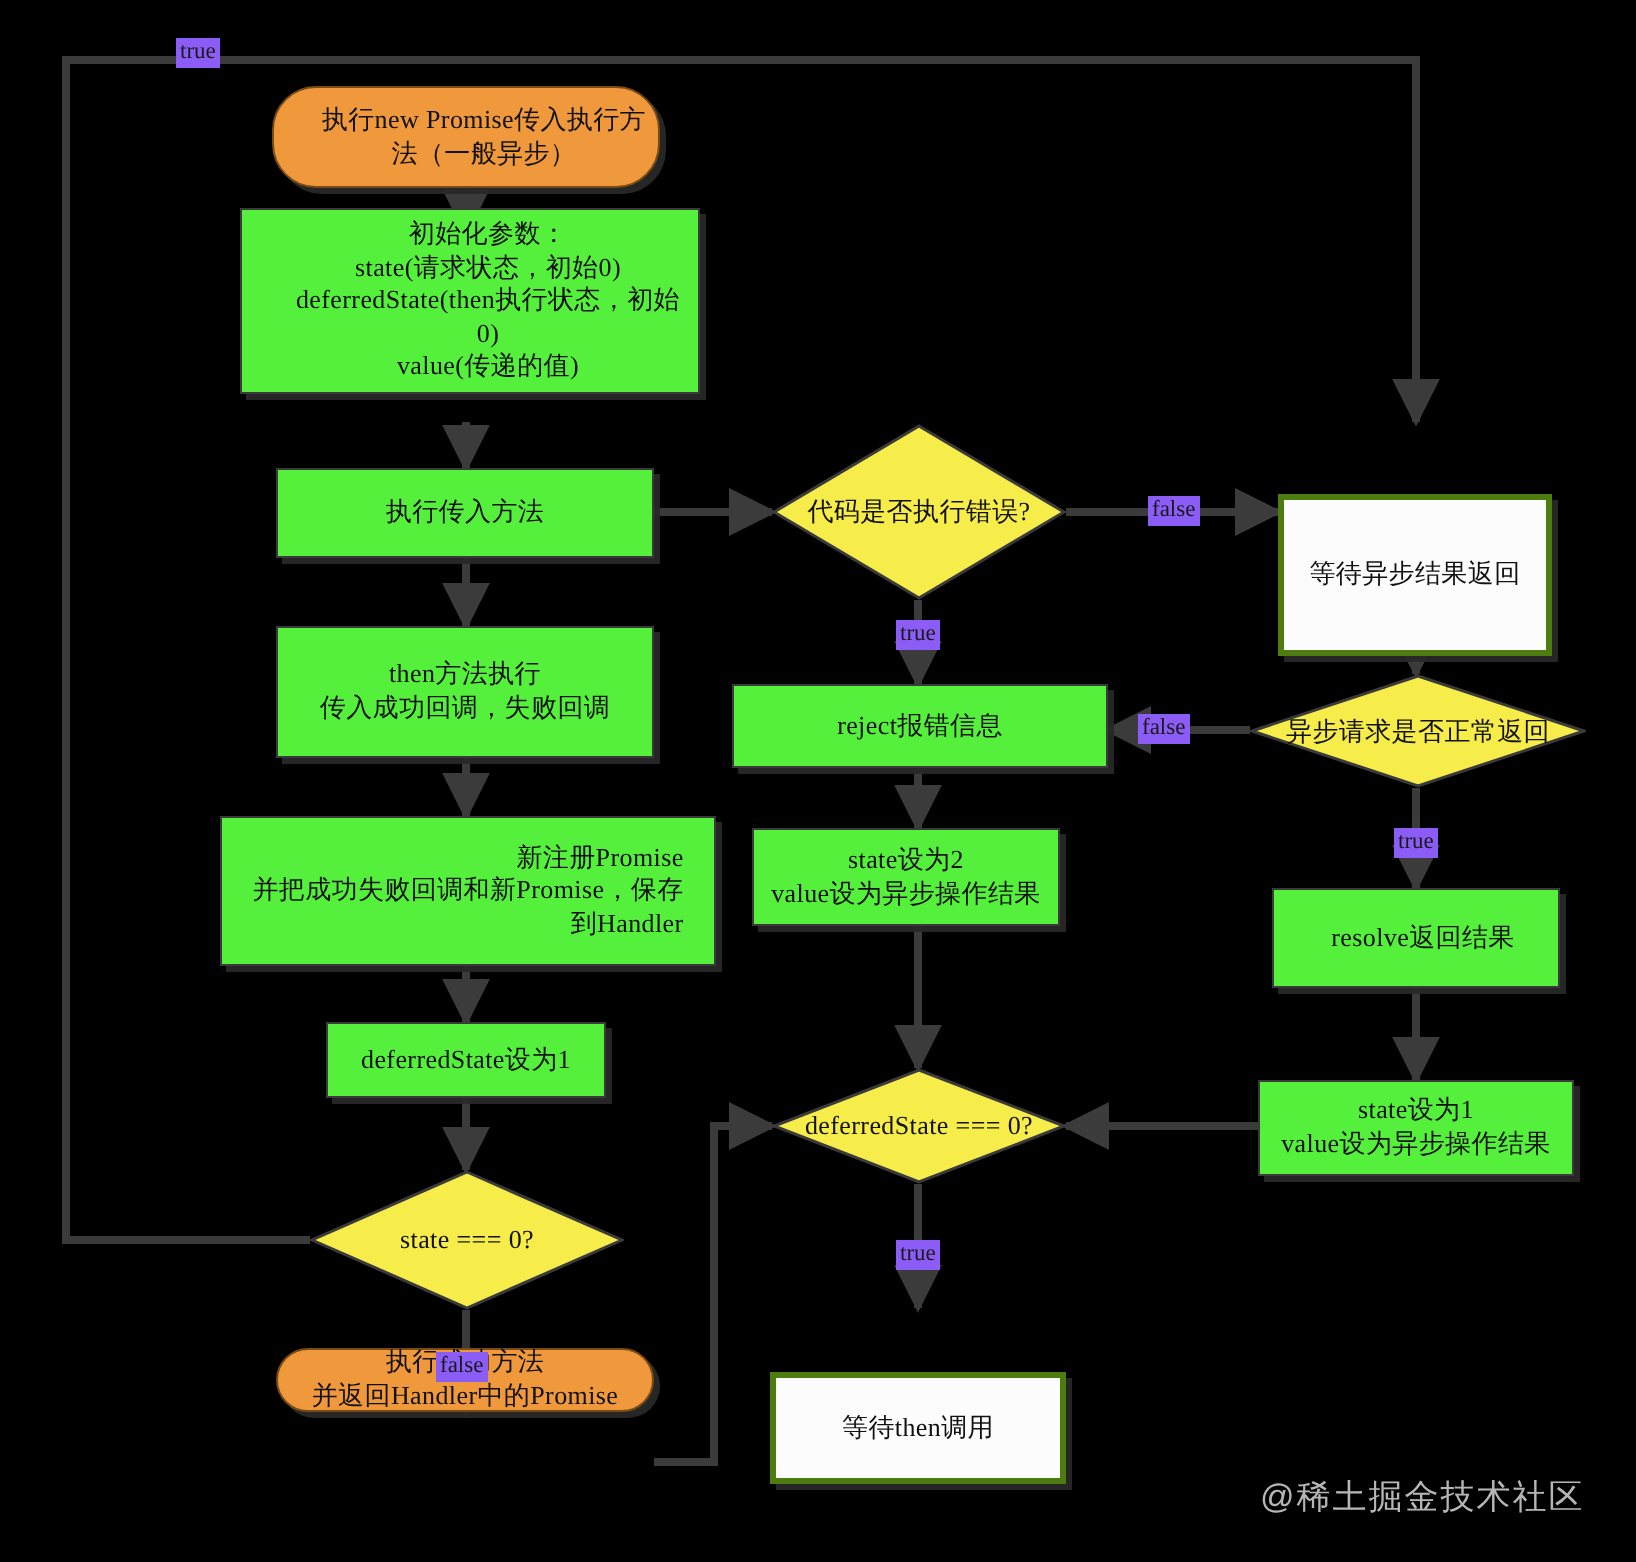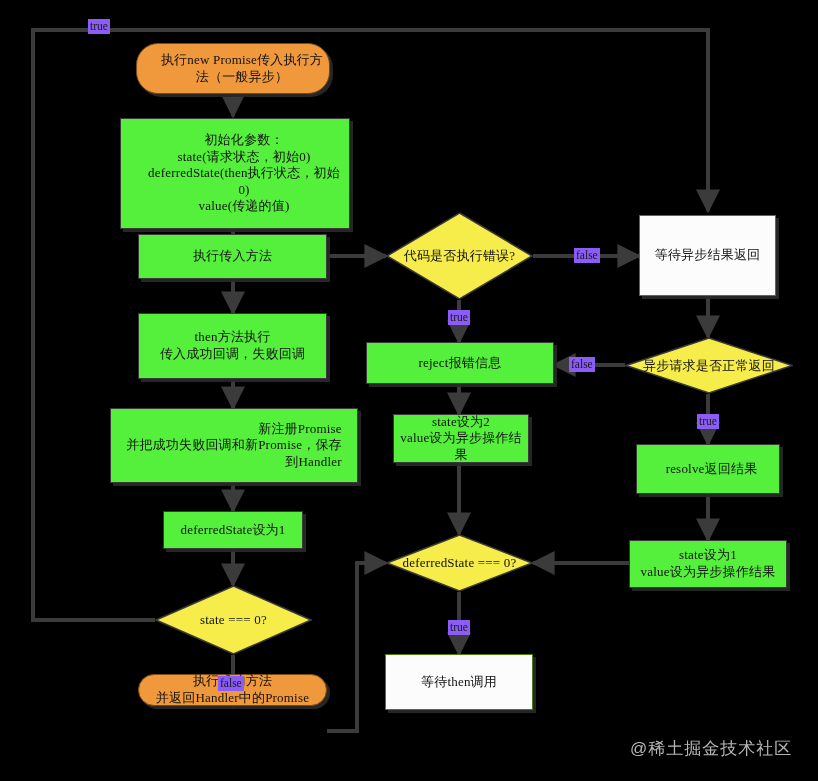--- a/index.html
+++ b/index.html
@@ -43,21 +43,22 @@
   .node.green {
     background: #55f03c;
   }
   .node.orange {
     background: #f0993c;
     border-radius: 22px;
     border: 1px solid #7a4c12;
   }
   .node.white {
     background: #fcfcfc;
-    border: 1px solid #4d7c0f;
+    border: 3px solid #4d7c0f;
+    margin-top: 32px;
   }
   .diamond {
     position: absolute;
     display: flex;
     align-items: center;
     justify-content: center;
   }
   .diamond .dshape {
     position: absolute;
     left: 0; top: 0;
@@ -149,21 +150,21 @@
     </g>
   </svg>
 
   <div class="node orange" style="left:136px; top:43px; width:194px; height:51px;justify-content:flex-end;">
     <span>
       <span>执行new Promise传入执行方</span><br>
       <span>法（一般异步）</span>
     </span>
   </div>
 
-  <div class="node green" style="left:120px; top:118px; width:230px; height:111px;padding-left:24px;">
+  <div class="node green" style="left:120px; top:104px; width:230px; height:93px;padding-left:24px;">
     <span>
       <span>初始化参数：</span><br>
       <span>state(请求状态，初始0)</span><br>
       <span>deferredState(then执行状态，初始0)</span><br>
       <span>value(传递的值)</span>
     </span>
   </div>
 
   <div class="node green" style="left:138px; top:234px; width:189px; height:45px;">
     <span>执行传入方法</span>
@@ -192,21 +193,21 @@
     <span>
       <span>执行成功方法</span><br>
       <span>并返回Handler中的Promise</span>
     </span>
   </div>
 
   <div class="node green" style="left:366px; top:342px; width:188px; height:42px;">
     <span>reject报错信息</span>
   </div>
 
-  <div class="node green" style="left:393px; top:414px; width:136px; height:49px;">
+  <div class="node green" style="left:376px; top:414px; width:154px; height:49px;">
     <span>
       <span>state设为2</span><br>
       <span>value设为异步操作结果</span>
     </span>
   </div>
 
   <div class="node white" style="left:385px; top:654px; width:148px; height:56px;">
     <span>等待then调用</span>
   </div>
 

